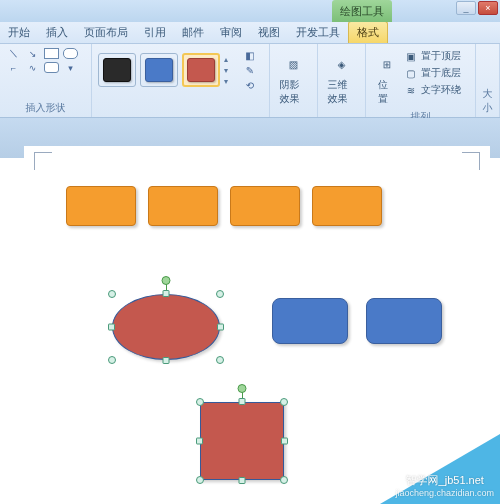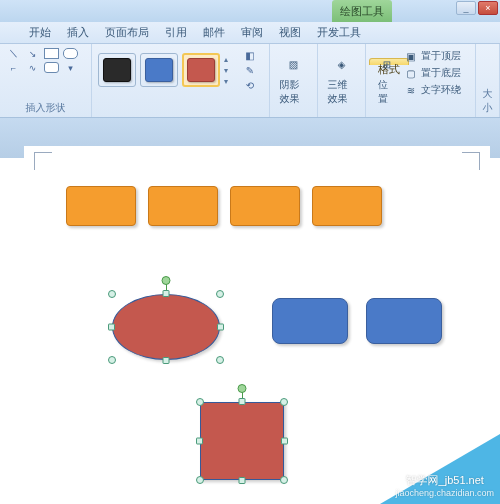--- a/index.html
+++ b/index.html
@@ -5,21 +5,21 @@
 * { box-sizing: border-box; margin: 0; padding: 0; font-family: "Microsoft YaHei", SimSun, sans-serif; }
 body { background: #fff; width: 500px; height: 504px; overflow: hidden; position: relative; }
 
 .titlebar { height: 22px; background: linear-gradient(#cfe3f7,#bcd6ef); display: flex; align-items: center; font-size: 11px; color: #3b5a7a; position: relative; }
 .titlebar .app-title { position: absolute; left: 50%; transform: translateX(-80%); }
 .titlebar .context-tab { position: absolute; left: 332px; top: 0; height: 22px; padding: 0 8px; background: linear-gradient(#9fd69a,#7cbf78); color:#2a4a2a; display:flex; align-items:center; border-radius: 3px 3px 0 0; font-size: 11px; }
 .win-controls { position:absolute; right:2px; top:1px; display:flex; gap:2px; }
 .win-btn { width:20px; height:14px; background: linear-gradient(#e6eef8,#c7d9ee); border:1px solid #9bb6d3; border-radius:2px; display:flex; align-items:center; justify-content:center; font-size:9px; color:#4a6a8a; }
 .win-btn.close { background: linear-gradient(#e07a6a,#c54d3d); color:#fff; border-color:#a33; }
 
-.tabs { height: 22px; background: linear-gradient(#e5effb,#d7e6f7); display:flex; font-size:11px; color:#3b5a7a; padding-left:21px; border-bottom:1px solid #b2c9e3; }
+.tabs { height: 22px; background: linear-gradient(#e5effb,#d7e6f7); display:flex; align-items:flex-end; font-size:11px; color:#3b5a7a; padding-left:0; border-bottom:1px solid #b2c9e3; }
 .tab { padding: 3px 8px; cursor:pointer; }
 .tab.active { background: linear-gradient(#f9e9a2,#f6d76a); border:1px solid #d8b850; border-bottom:none; border-radius:3px 3px 0 0; color:#4a3d12;margin-top:36px; }
 
 .ribbon { height: 74px; background: linear-gradient(#e9f1fb,#dbe8f7); border-bottom:1px solid #a7c1dd; display:flex; }
 .group { border-right:1px solid #c3d6ec; padding: 4px 6px 2px 6px; display:flex; flex-direction:column; justify-content:space-between; }
 .group-label { font-size:10px; color:#5a7aa0; text-align:center; padding-top:2px; }
 
 
 .shapes-gallery { display:flex; flex-direction:column; gap:3px; }
 .shapes-row { display:flex; gap:4px; }
@@ -168,20 +168,21 @@
         <div class="arrange-item">
           <span class="arrange-icon">▢</span>
           <span>置于底层</span>
         </div>
         <div class="arrange-item">
           <span class="arrange-icon">≋</span>
           <span>文字环绕</span>
         </div>
       </div>
     </div>
+    <div class="group-label">排列</div>
   </div>
 
   <div class="group" style="flex:1; min-width:22px;align-items:flex-end;">
     <div></div>
     <div class="group-label">大小</div>
   </div>
 
 </div>
 
 <div class="doc-wrap">

